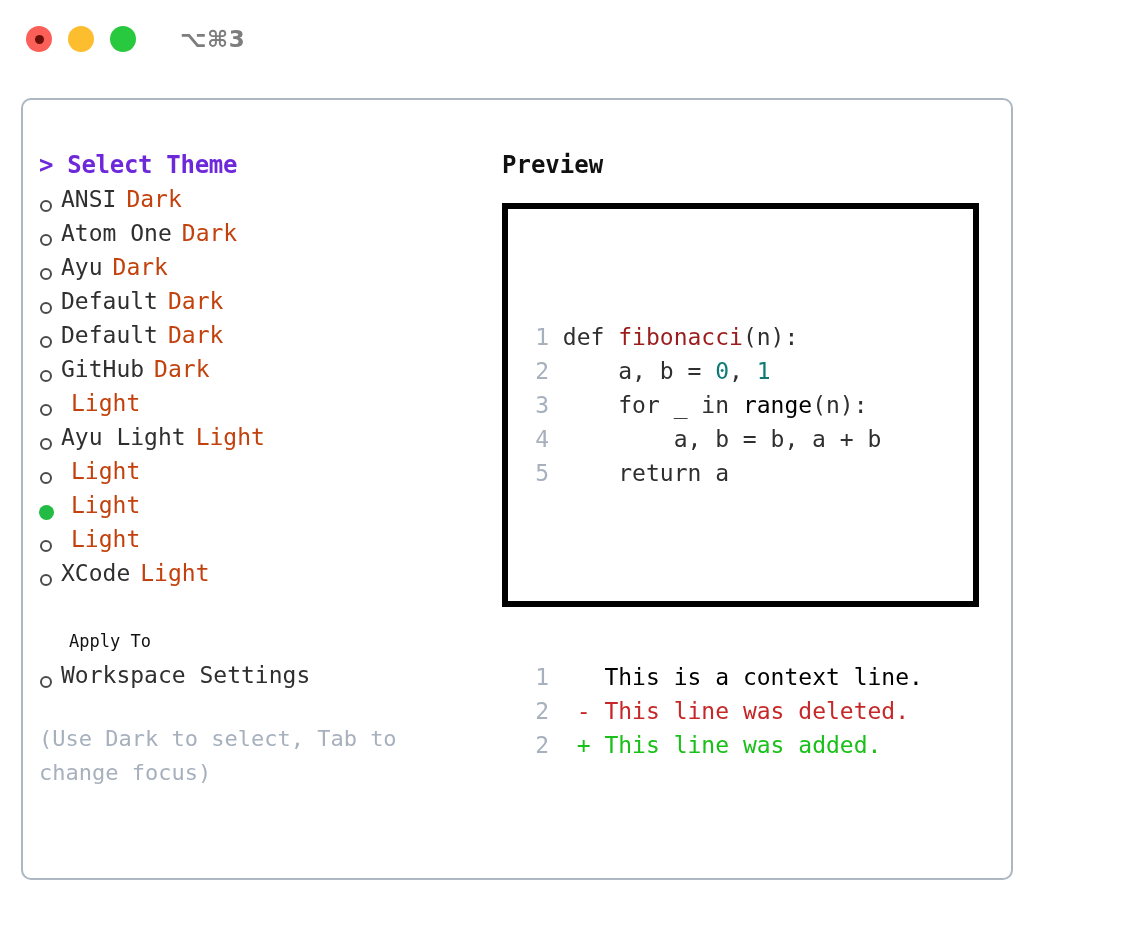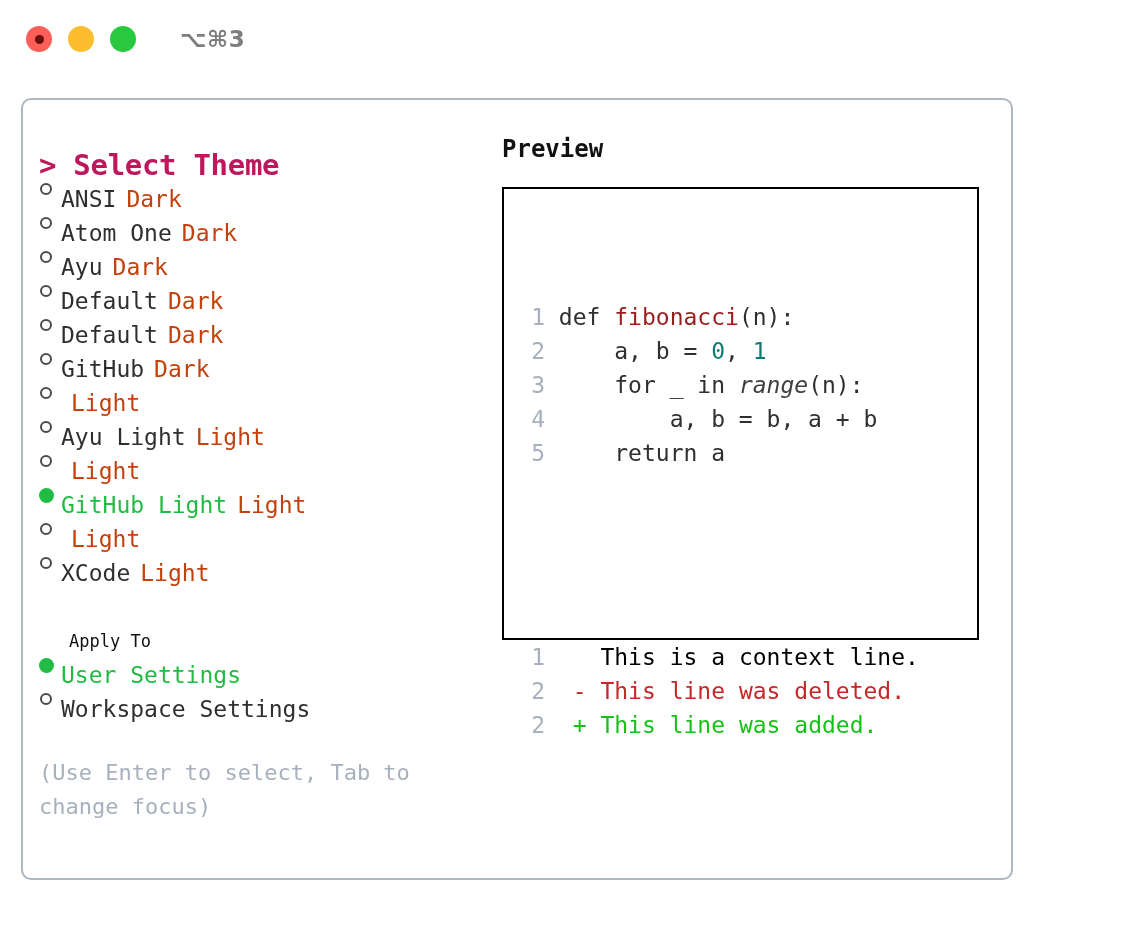--- a/index.html
+++ b/index.html
@@ -85,30 +85,30 @@
   }
 
   
   .left {
     position: absolute;
     left: 16px;
     top: 48px;
     width: 440px;
   }
   .section-title {
-    font-size: 29px;
+    font-size: 24px;
     font-weight: bold;
-    color: #be185d;
+    color: #6d28d9;
     letter-spacing: -0.3px;
     line-height: 34px;
     white-space: pre;
   }
   .opt {
     display: flex;
-    align-items: center;
+    align-items: flex-end;
     line-height: 34px;
     height: 34px;
     font-size: 23px;
     white-space: pre;
   }
   .bullet {
     width: 22px;
     flex: 0 0 22px;
     display: inline-block;
     position: relative;
@@ -153,35 +153,35 @@
     color: #a7b0bd;
     line-height: 34px;
     width: 420px;
     white-space: normal;
   }
 
   
   .right {
     position: absolute;
     left: 479px;
-    top: 32px;
+    top: 48px;
     width: 490px;
   }
   .preview-title {
     font-size: 24px;
     font-weight: bold;
     color: #111111;
     line-height: 34px;
     white-space: pre;
   }
   .preview-box {
     margin-top: 21px;
     width: 477px;
-    height: 453px;
-    border: 2px solid #000000;
+    height: 404px;
+    border: 6px solid #000000;
     box-sizing: border-box;
     background: #ffffff;
     position: relative;
   }
   .code {
     position: absolute;
     left: 17px;
     top: 43px;
     font-size: 23px;
     line-height: 34px;
@@ -191,21 +191,21 @@
   .lineno {
     display: inline-block;
     width: 24px;
     text-align: right;
     color: #a7b0bd;
   }
   .gap { height: 34px; }
   .t-plain { color: #2f2f2f; }
   .t-func  { color: #9c1c1c; }
   .t-num   { color: #0d7a73; }
-  .t-call  { color: #404040; font-style: italic; }
+  .t-call  { color: #000000; }
   .t-ctx   { color: #000000; margin-top: 28px; }
   .t-del   { color: #c62828; }
   .t-add   { color: #18c018; }
 </style>
 </head>
 <body>
 
 <div class="page">
 
   <div class="titlebar">
@@ -227,31 +227,30 @@
         <div id="theme-list">
             <div class="opt"><span class="bullet"><span class="ring"></span></span><span class="label">ANSI</span><span class="tag">Dark</span></div>
             <div class="opt"><span class="bullet"><span class="ring"></span></span><span class="label">Atom One</span><span class="tag">Dark</span></div>
             <div class="opt"><span class="bullet"><span class="ring"></span></span><span class="label">Ayu</span><span class="tag">Dark</span></div>
             <div class="opt"><span class="bullet"><span class="ring"></span></span><span class="label">Default</span><span class="tag">Dark</span></div>
             <div class="opt"><span class="bullet"><span class="ring"></span></span><span class="label">Default</span><span class="tag">Dark</span></div>
             <div class="opt"><span class="bullet"><span class="ring"></span></span><span class="label">GitHub</span><span class="tag">Dark</span></div>
             <div class="opt"><span class="bullet"><span class="ring"></span></span><span class="tag">Light</span></div>
             <div class="opt"><span class="bullet"><span class="ring"></span></span><span class="label">Ayu Light</span><span class="tag">Light</span></div>
             <div class="opt"><span class="bullet"><span class="ring"></span></span><span class="tag">Light</span></div>
-            <div class="opt selected"><span class="bullet"><span class="fill"></span></span><span class="label">GitHub Light</span><span class="tag">Light</span></div>
+            <div class="opt selected"><span class="bullet"><span class="fill"></span></span><span class="tag">Light</span></div>
             <div class="opt"><span class="bullet"><span class="ring"></span></span><span class="tag">Light</span></div>
             <div class="opt"><span class="bullet"><span class="ring"></span></span><span class="label">XCode</span><span class="tag">Light</span></div>
           </div>
         <div class="spacer"></div>
         <div class="subhead">Apply To</div>
         <div id="apply-list">
-            <div class="opt selected"><span class="bullet"><span class="fill"></span></span><span class="label">User Settings</span></div>
             <div class="opt"><span class="bullet"><span class="ring"></span></span><span class="label">Workspace Settings</span></div>
           </div>
-        <div class="hint">(Use Enter to select, Tab to change focus)</div>
+        <div class="hint">(Use Dark to select, Tab to change focus)</div>
       </div>
 
       <div class="right">
         <div class="preview-title">Preview</div>
         <div class="preview-box">
           <div class="code">
             <div id="code-lines"><span class="row"><span class="lineno">1</span> <span class="t-plain">def </span><span class="t-func">fibonacci</span><span class="t-plain">(n):</span></span><span class="row"><span class="lineno">2</span> <span class="t-plain">    a, b = </span><span class="t-num">0</span><span class="t-plain">, </span><span class="t-num">1</span></span><span class="row"><span class="lineno">3</span> <span class="t-plain">    for _ in </span><span class="t-call">range</span><span class="t-plain">(n):</span></span><span class="row"><span class="lineno">4</span> <span class="t-plain">        a, b = b, a + b</span></span><span class="row"><span class="lineno">5</span> <span class="t-plain">    return a</span></span></div>
             <div class="gap"></div>
             <div id="diff-lines"><span class="row"><span class="lineno">1</span>  <span class="t-ctx"> </span> <span class="t-ctx">This is a context line.</span></span><span class="row"><span class="lineno">2</span>  <span class="t-del">-</span> <span class="t-del">This line was deleted.</span></span><span class="row"><span class="lineno">2</span>  <span class="t-add">+</span> <span class="t-add">This line was added.</span></span></div>
           </div>

